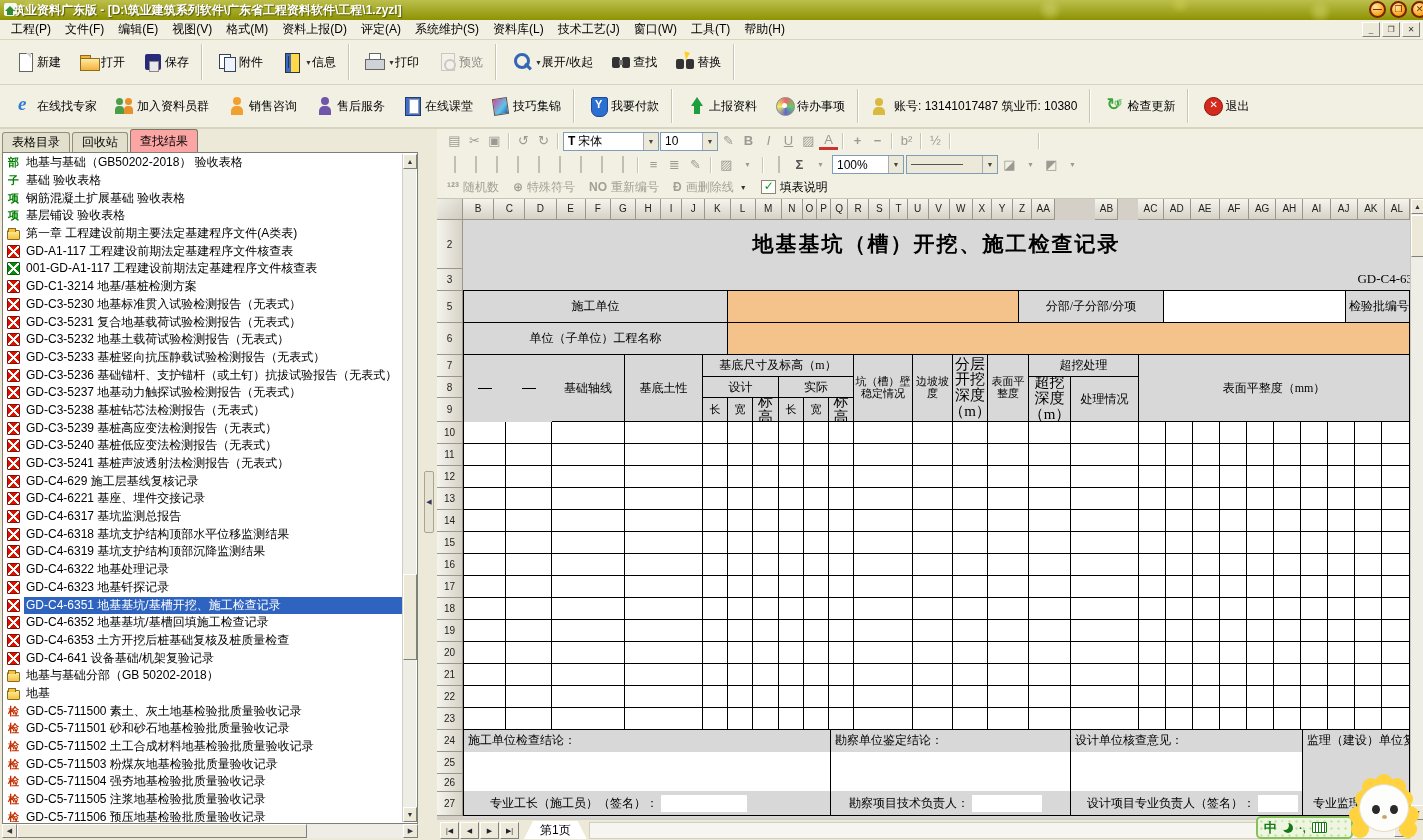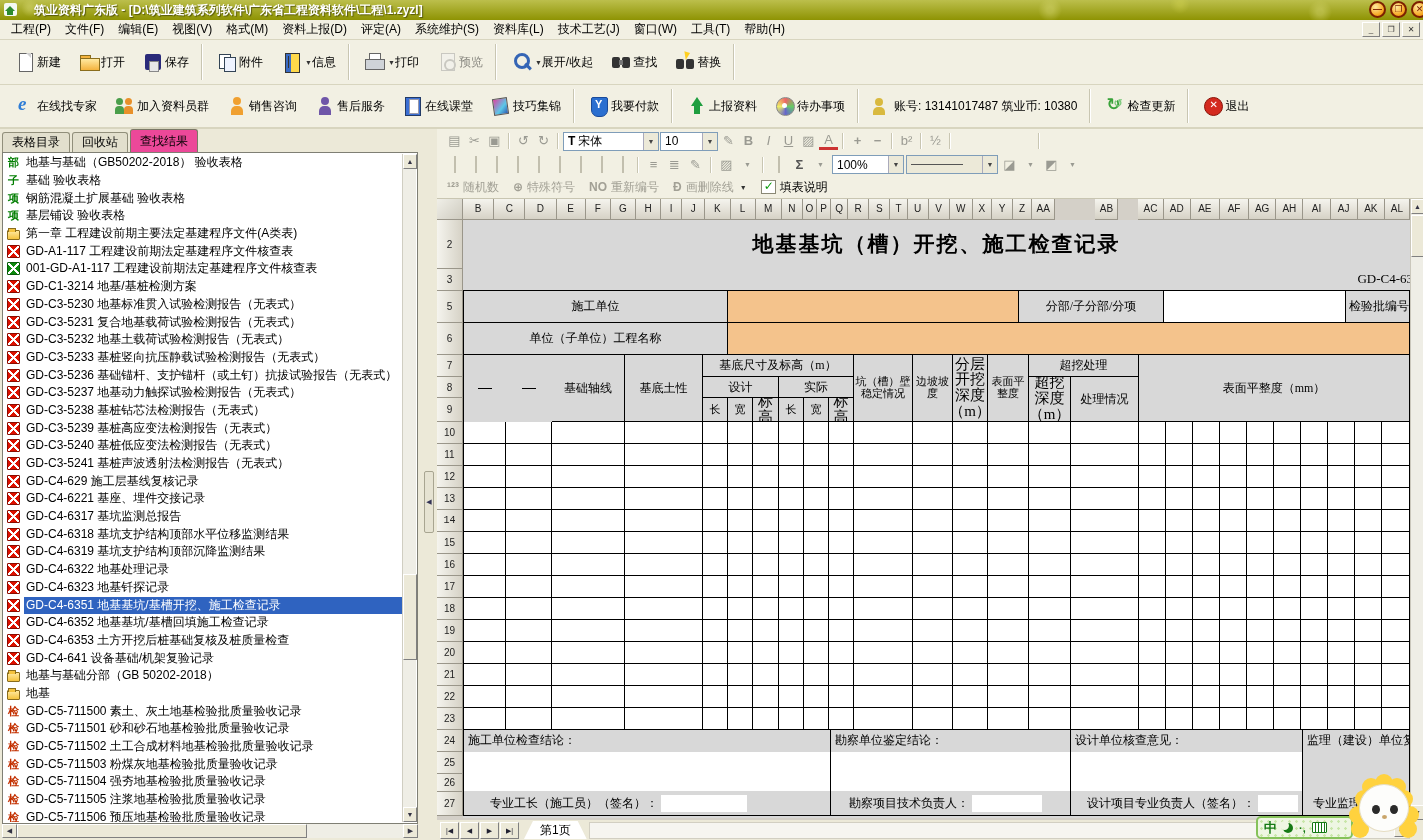--- a/index.html
+++ b/index.html
@@ -10,21 +10,21 @@
   .titlebar{position:absolute;left:0;top:0;width:100%;height:20px;
     background:linear-gradient(#bcbf4c,#8e9303);overflow:hidden}
   .titlebar::before{content:"";position:absolute;inset:0;opacity:.35;
     background:radial-gradient(circle at 30px 8px,#e6e68a 2px,transparent 9px),
                radial-gradient(circle at 1050px 10px,#e6e68a 3px,transparent 12px),
                radial-gradient(circle at 1180px 4px,#d8d855 2px,transparent 10px),
                radial-gradient(circle at 1320px 12px,#e6e68a 3px,transparent 12px)}
   .house-icon{position:absolute;left:4px;top:3px;width:13px;height:13px;background:#f4f9f2;border-radius:2px}
   .house-icon::before{content:"";position:absolute;left:1px;top:3px;border-left:5px solid transparent;border-right:5px solid transparent;border-bottom:5px solid #2e8b2e}
   .house-icon::after{content:"";position:absolute;left:3px;top:8px;width:6px;height:4px;background:#2e8b2e}
-  .title-text{position:absolute;left:34px;top:0;line-height:20px;color:#fff;font-weight:bold;text-shadow:1px 1px 1px #55570a;white-space:nowrap}
+  .title-text{position:absolute;left:13px;top:0;line-height:20px;color:#fff;font-weight:bold;text-shadow:1px 1px 1px #55570a;white-space:nowrap}
   .winbtns{position:absolute;right:-5px;top:1px;display:flex;gap:4px}
   .winbtn{width:17px;height:17px;border-radius:50%;border:2px solid #7c2000;
     background:radial-gradient(circle at 35% 30%,#ffe9a0,#f7a823 65%,#d97b00);
     color:#7c2000;font-size:9px;font-weight:bold;text-align:center;line-height:13px}
 
   
   .menubar{position:absolute;left:0;top:20px;width:100%;height:20px;background:#f2f0e3;border-bottom:1px solid #d8d5bf;display:flex;align-items:center;padding-left:4px}
   .menu-item{padding:1px 7px;white-space:nowrap}
   .mdibtns{position:absolute;right:3px;top:22px;display:flex;gap:2px}
   .mdibtn{width:18px;height:15px;background:#ece9d8;border:1px solid #fff;border-right-color:#808080;border-bottom-color:#808080;font-size:8px;text-align:center;line-height:13px;color:#333}
@@ -81,21 +81,21 @@
   .ic-account::after{content:"";position:absolute;left:2px;top:12px;width:12px;height:8px;border-radius:5px 5px 0 0;background:#d9b93e}
   .ic-update::before{content:"↻";position:absolute;left:3px;top:-1px;font-size:17px;font-weight:bold;color:#3aa33a}
   .ic-update::after{content:"↺";position:absolute;left:10px;top:2px;font-size:11px;font-weight:bold;color:#7ac87a}
   .ic-exit::before{content:"";position:absolute;left:3px;top:2px;width:17px;height:17px;border-radius:50%;background:#d42a1e;border:1px solid #8a1208}
   .ic-exit::after{content:"✕";position:absolute;left:8px;top:4px;color:#fff;font-size:10px;font-weight:bold}
 
   
   .leftpanel{position:absolute;left:0;top:129px;width:421px;height:711px;background:#ece9d8}
   .ltabs{display:flex;align-items:flex-end;height:23px;padding-left:2px}
   .ltab{height:20px;line-height:18px;padding:0 9px;background:#e2dfcd;border:1px solid #918f7b;border-bottom:none;border-radius:3px 3px 0 0;margin-right:2px}
-  .ltab.active{height:23px;line-height:22px;background:#ec4899;position:relative;z-index:2;border-color:#7a7866}
+  .ltab.active{height:23px;line-height:22px;background:#fca5a5;position:relative;z-index:2;border-color:#7a7866}
   .treewrap{position:absolute;left:2px;top:23px;right:3px;bottom:16px;background:#fff;border:1px solid #7f7f74;overflow:hidden}
   .tree{position:absolute;left:1px;top:1px;right:15px;bottom:1px;overflow:hidden}
   .titem{height:17.7px;display:flex;align-items:center;gap:4px;padding-left:3px;white-space:nowrap;overflow:hidden}
   .titem .txt{padding:0 2px}
   .titem.selected .txt{background:#2f63c0;color:#fff;flex:1}
   .ticon{width:13px;height:13px;flex:none;font-size:11px;line-height:13px;text-align:center;font-weight:bold}
   .ticon.bu,.ticon.zi,.ticon.xiang{color:#007d00}
   .ticon.jian{color:#c33000}
   .ticon.folder{background:linear-gradient(#ffe9a0,#f4c33e);border:1px solid #8a6d1d;border-radius:1px;position:relative;height:10px;margin-top:3px}
   .ticon.folder::before{content:"";position:absolute;left:0;top:-3px;width:6px;height:3px;background:#f4c33e;border:1px solid #8a6d1d;border-bottom:none}
@@ -705,21 +705,21 @@
         <div class="rowcell" style="height: 22px;">3</div>
         <div class="rowcell" style="height: 32px;">5</div>
         <div class="rowcell" style="height: 32px;">6</div>
         <div class="rowcell" style="height: 22px;">7</div>
         <div class="rowcell" style="height: 21px;">8</div>
         <div class="rowcell" style="height: 24px;">9</div>
         <div class="rowcell" style="height: 22px;">10</div>
         <div class="rowcell" style="height: 22px;">11</div>
         <div class="rowcell" style="height: 22px;">12</div>
         <div class="rowcell" style="height: 22px;">13</div>
-        <div class="rowcell" style="height: 22px; font-family: Liberation Mono, monospace;">14</div>
+        <div class="rowcell" style="height: 22px;">14</div>
         <div class="rowcell" style="height: 22px;">15</div>
         <div class="rowcell" style="height: 22px;">16</div>
         <div class="rowcell" style="height: 22px;">17</div>
         <div class="rowcell" style="height: 22px;">18</div>
         <div class="rowcell" style="height: 22px;">19</div>
         <div class="rowcell" style="height: 22px;">20</div>
         <div class="rowcell" style="height: 22px;">21</div>
         <div class="rowcell" style="height: 22px;">22</div>
         <div class="rowcell" style="height: 22px;">23</div>
         <div class="rowcell" style="height: 22px;">24</div>

